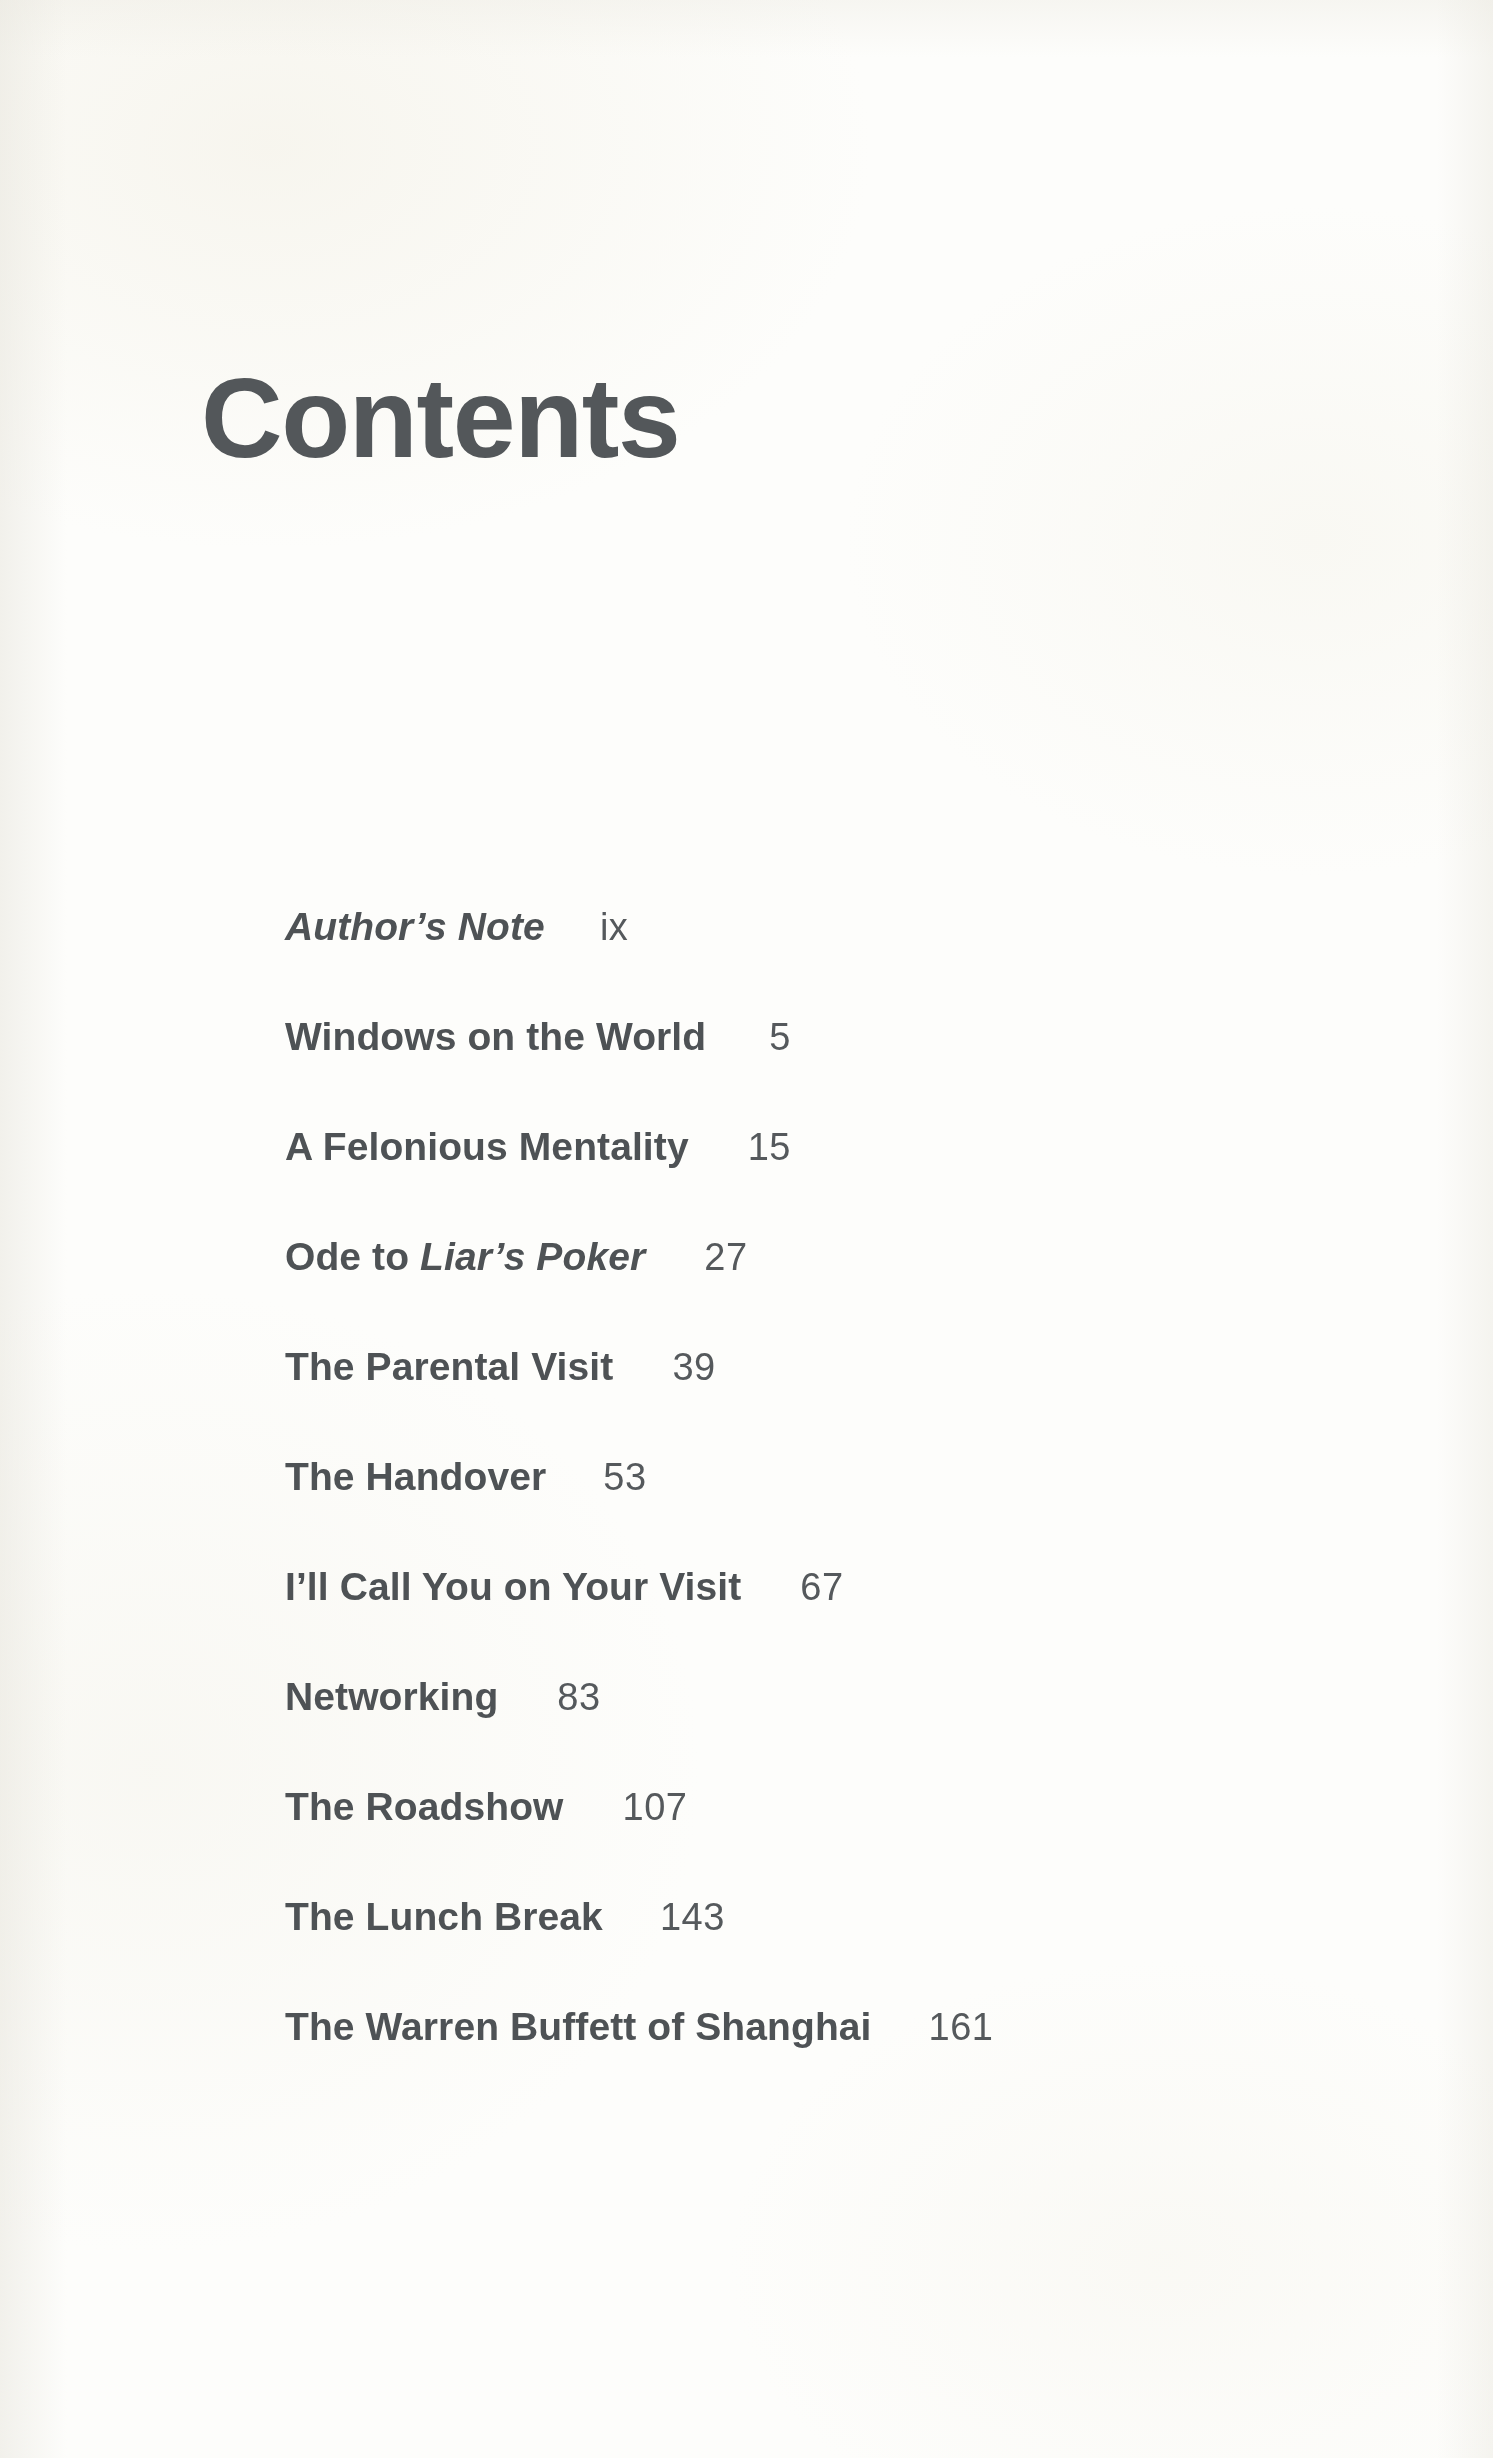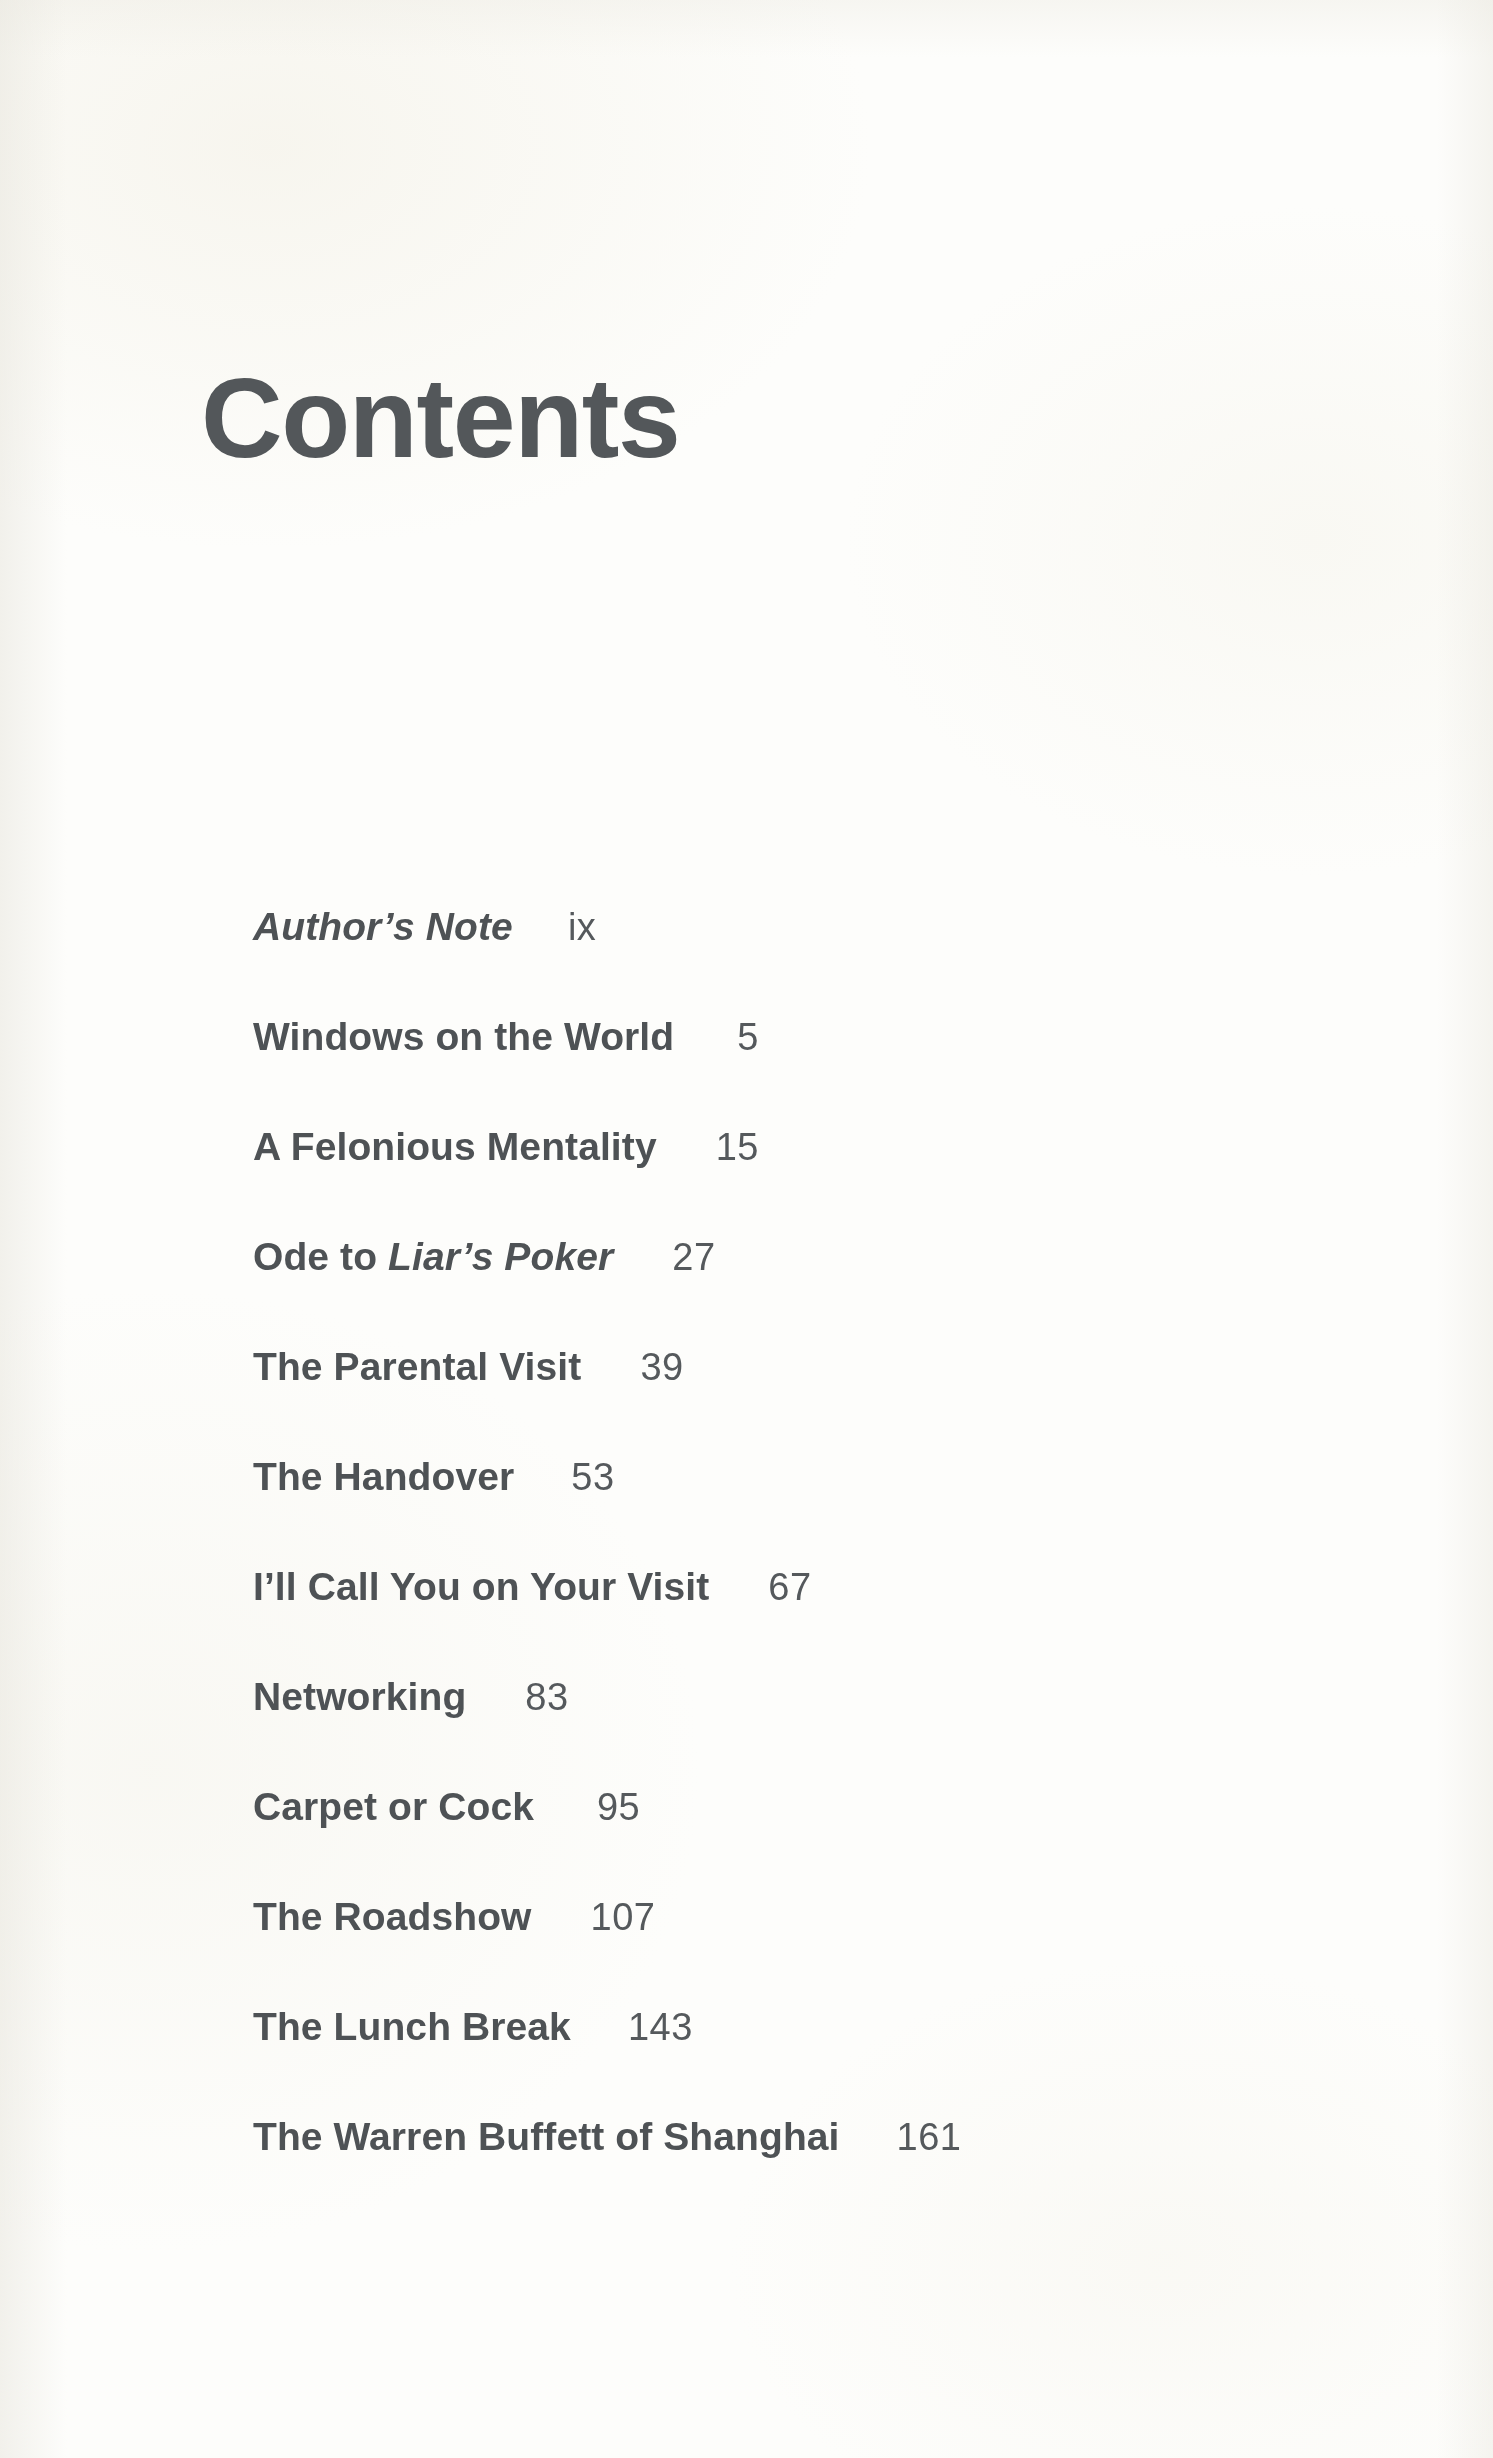--- a/index.html
+++ b/index.html
@@ -67,20 +67,21 @@
     top: 872px;
     width: 1147px;
   }
 
   .toc-entry {
     display: block;
     height: 110px;
     line-height: 110px;
     white-space: nowrap;
     color: #4e5255;
+    margin-left: 32px;
   }
 
   .entry-title {
     font-size: 39px;
     font-weight: 600;
     letter-spacing: 0.1px;
     color: #4e5255;
   }
   .entry-title .ital {
     font-style: italic;
@@ -113,20 +114,19 @@
 
   <div class="toc">
       <div class="toc-entry"><span class="entry-title all-italic">Author’s Note</span><span class="entry-gap" style="width: 55px;"></span><span class="entry-page">ix</span></div>
       <div class="toc-entry"><span class="entry-title">Windows on the World</span><span class="entry-gap" style="width: 63px;"></span><span class="entry-page">5</span></div>
       <div class="toc-entry"><span class="entry-title">A Felonious Mentality</span><span class="entry-gap" style="width: 59px;"></span><span class="entry-page">15</span></div>
       <div class="toc-entry"><span class="entry-title"><span>Ode to </span><span class="ital">Liar’s Poker</span></span><span class="entry-gap" style="width: 59px;"></span><span class="entry-page">27</span></div>
       <div class="toc-entry"><span class="entry-title">The Parental Visit</span><span class="entry-gap" style="width: 59px;"></span><span class="entry-page">39</span></div>
       <div class="toc-entry"><span class="entry-title">The Handover</span><span class="entry-gap" style="width: 57px;"></span><span class="entry-page">53</span></div>
       <div class="toc-entry"><span class="entry-title">I’ll Call You on Your Visit</span><span class="entry-gap" style="width: 59px;"></span><span class="entry-page">67</span></div>
       <div class="toc-entry"><span class="entry-title">Networking</span><span class="entry-gap" style="width: 59px;"></span><span class="entry-page">83</span></div>
-      <div class="toc-entry"><span class="entry-title">Carpet or Cock</span><span class="entry-gap" style="width: 63px;"></span><span class="entry-page">95</span></div>
       <div class="toc-entry"><span class="entry-title">The Roadshow</span><span class="entry-gap" style="width: 59px;"></span><span class="entry-page">107</span></div>
       <div class="toc-entry"><span class="entry-title">The Lunch Break</span><span class="entry-gap" style="width: 57px;"></span><span class="entry-page">143</span></div>
       <div class="toc-entry"><span class="entry-title">The Warren Buffett of Shanghai</span><span class="entry-gap" style="width: 57px;"></span><span class="entry-page">161</span></div>
     </div>
 
 </div>
 
 
 </body></html>

